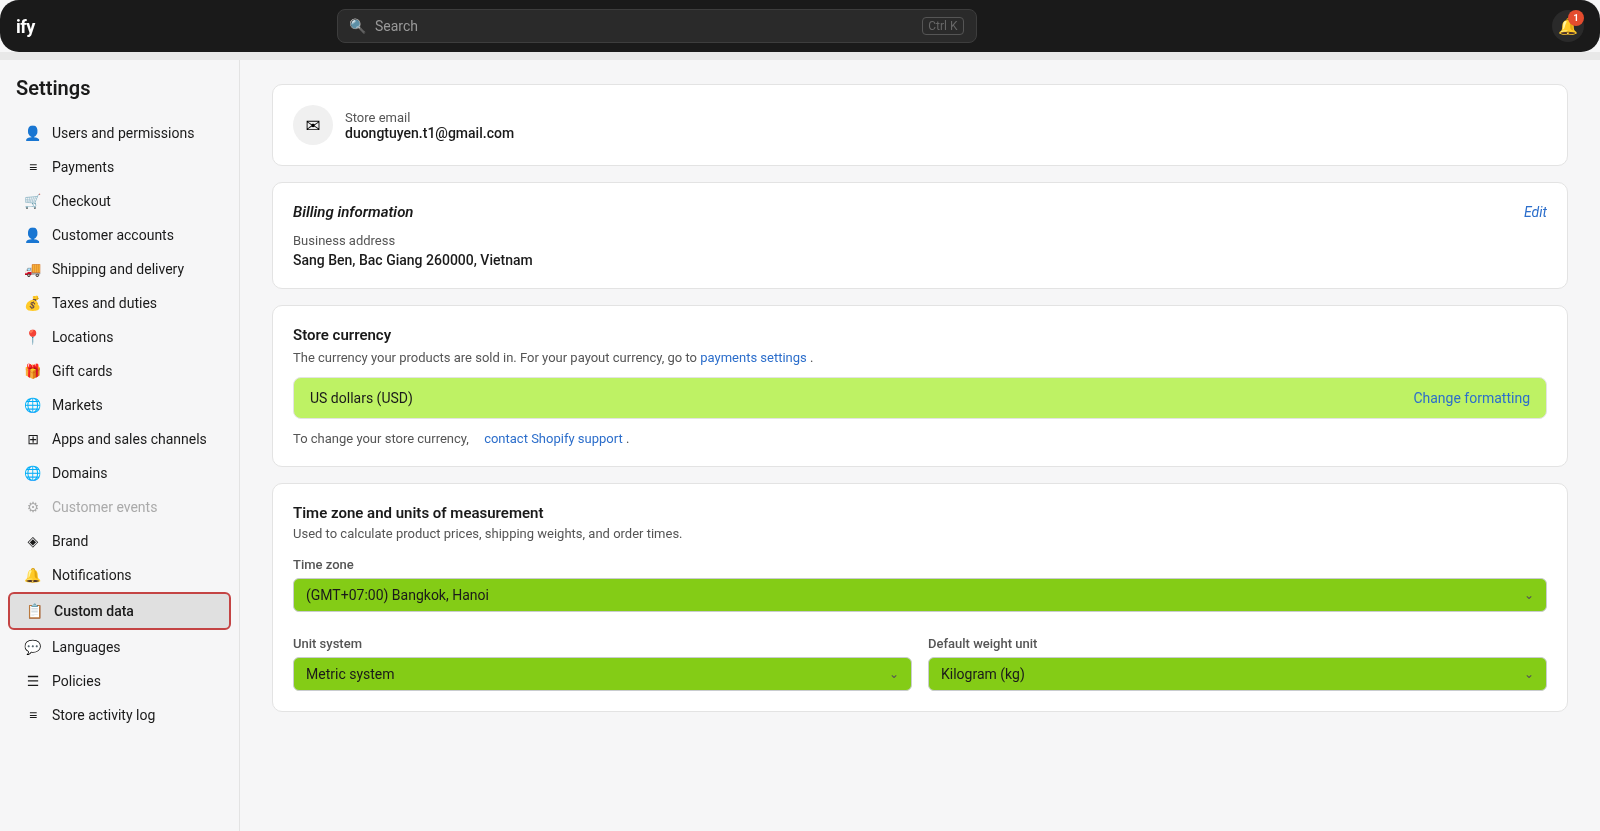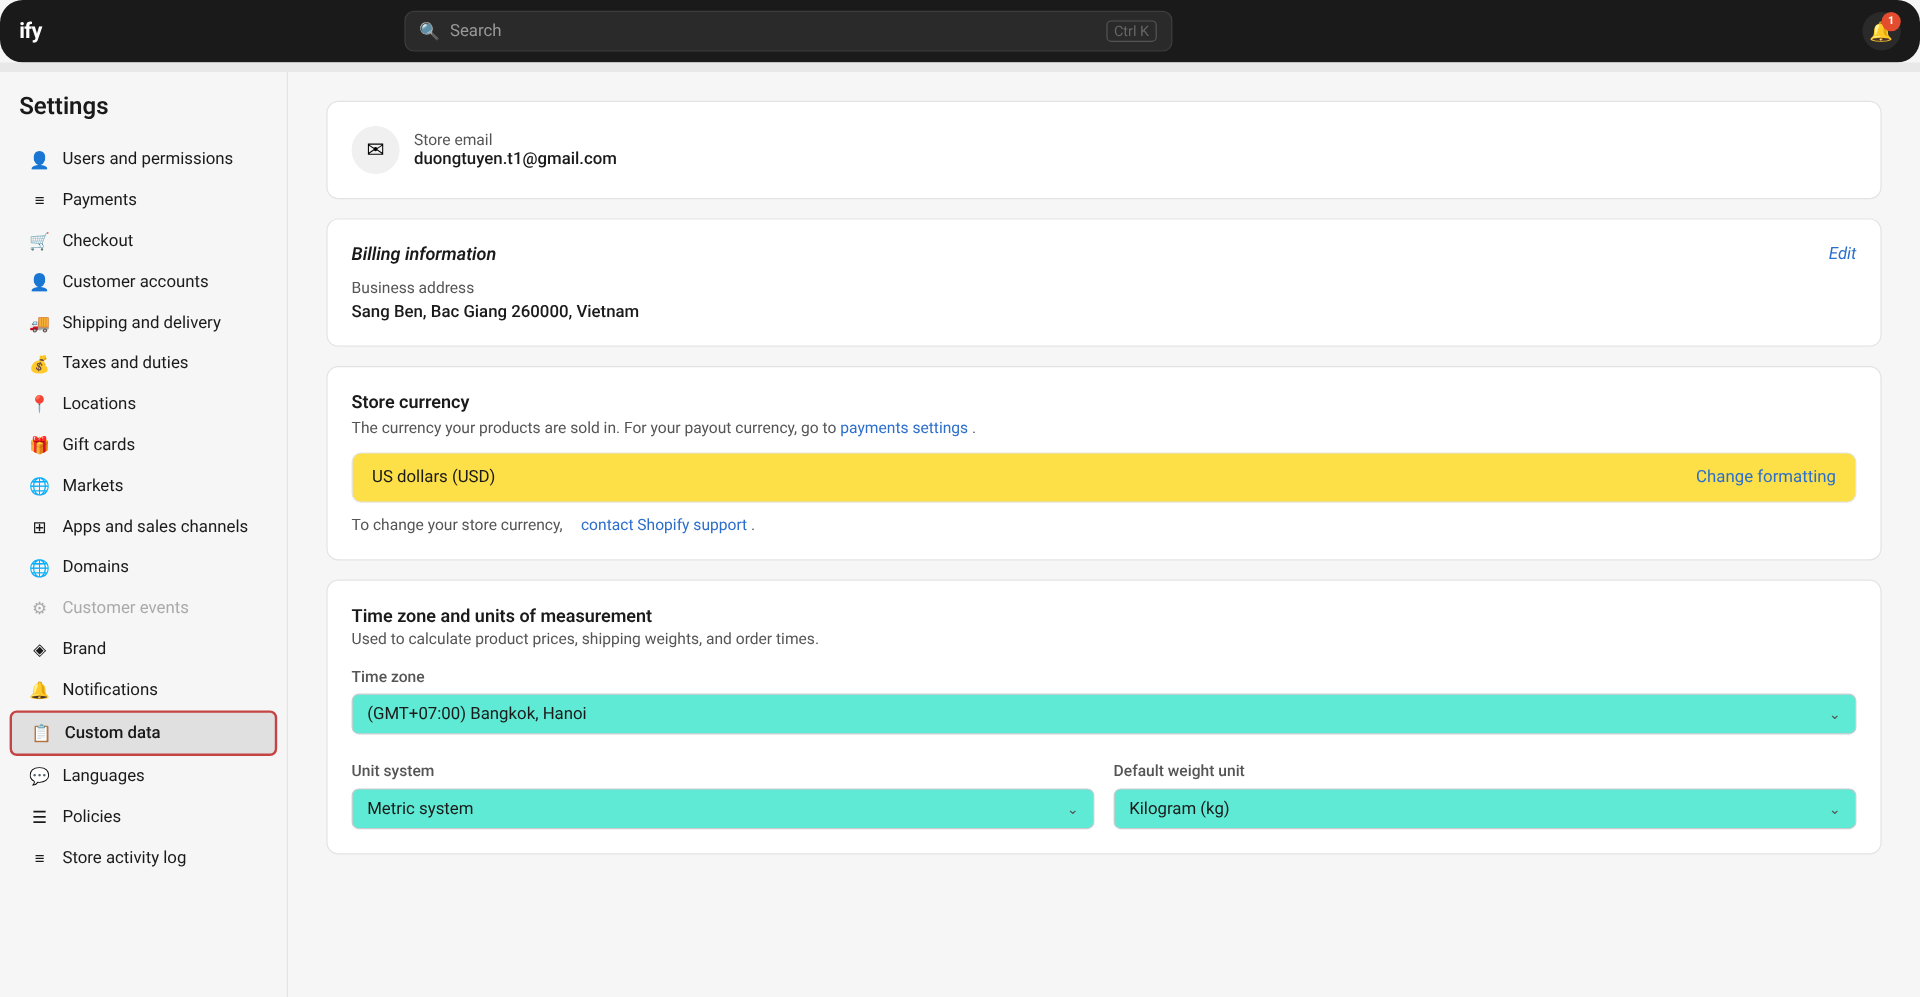--- a/index.html
+++ b/index.html
@@ -150,21 +150,21 @@
       align-items: center;
       margin-bottom: 12px;
       font-style: italic;
     }
     .card-title { font-size: 15px; font-weight: 600; color: #1a1a1a; }
     .edit-link { color: #2c6ecb; font-size: 14px; cursor: pointer; text-decoration: none; }
     .field-label { font-size: 13px; color: #555; margin-bottom: 4px; }
     .field-value { font-size: 14px; font-weight: 500; color: #1a1a1a; }
 
     .currency-row {
-      background: #fde047;
+      background: #bef264;
       border: 1px solid #e3e3e3;
       border-radius: 8px;
       padding: 12px 16px;
       display: flex;
       align-items: center;
       justify-content: space-between;
       margin: 12px 0;
     }
     .currency-label { font-size: 14px; color: #1a1a1a; }
     .change-link { color: #2c6ecb; font-size: 14px; cursor: pointer; }
@@ -175,21 +175,21 @@
     .tz-section-title { font-size: 15px; font-weight: 600; color: #1a1a1a; margin-bottom: 4px; }
     .tz-section-desc { font-size: 13px; color: #555; margin-bottom: 16px; }
 
     .field-label-tz { font-size: 13px; color: #555; margin-bottom: 6px; font-weight: 500; }
     .select-box {
       border: 1px solid #c9cccf;
       border-radius: 6px;
       padding: 8px 12px;
       font-size: 14px;
       color: #1a1a1a;
-      background: #5eead4;
+      background: #84cc16;
       display: flex;
       align-items: center;
       justify-content: space-between;
       cursor: pointer;
       width: 100%;
     }
     .select-chevron { color: #555; font-size: 12px; }
 
     .units-row {
       display: grid;

